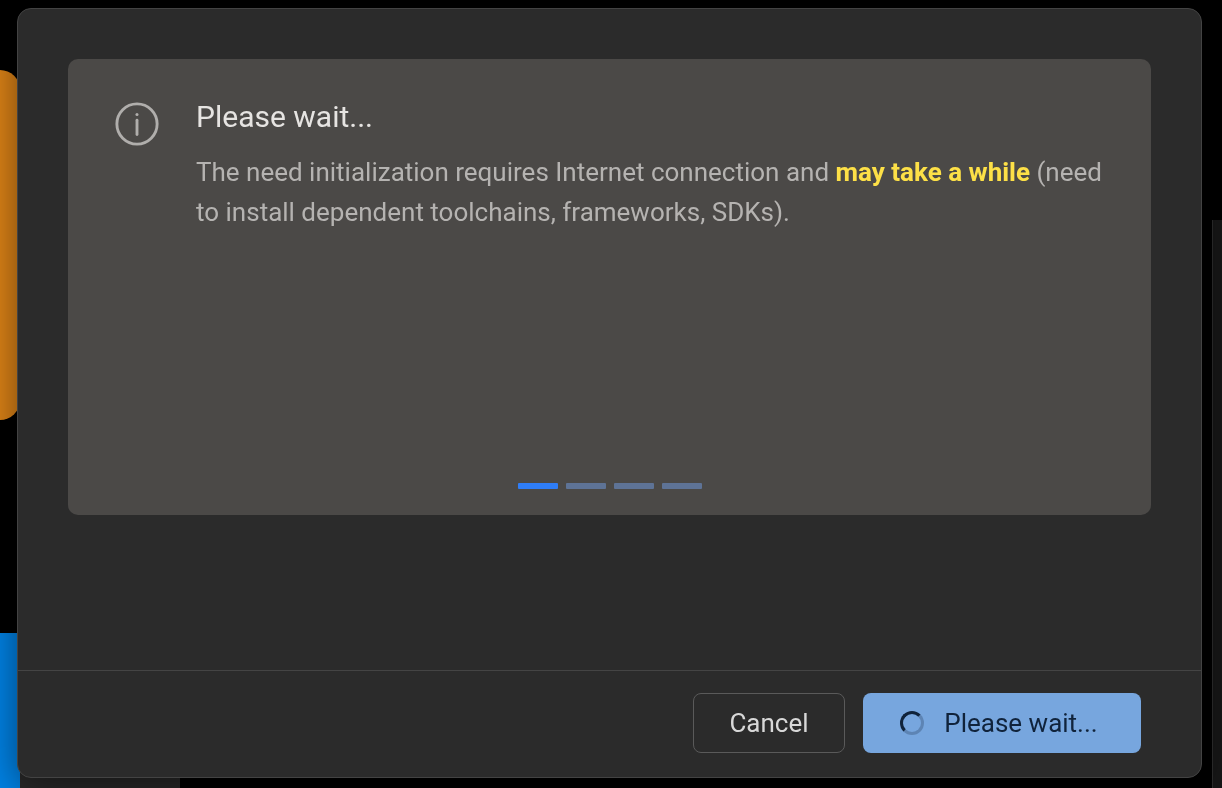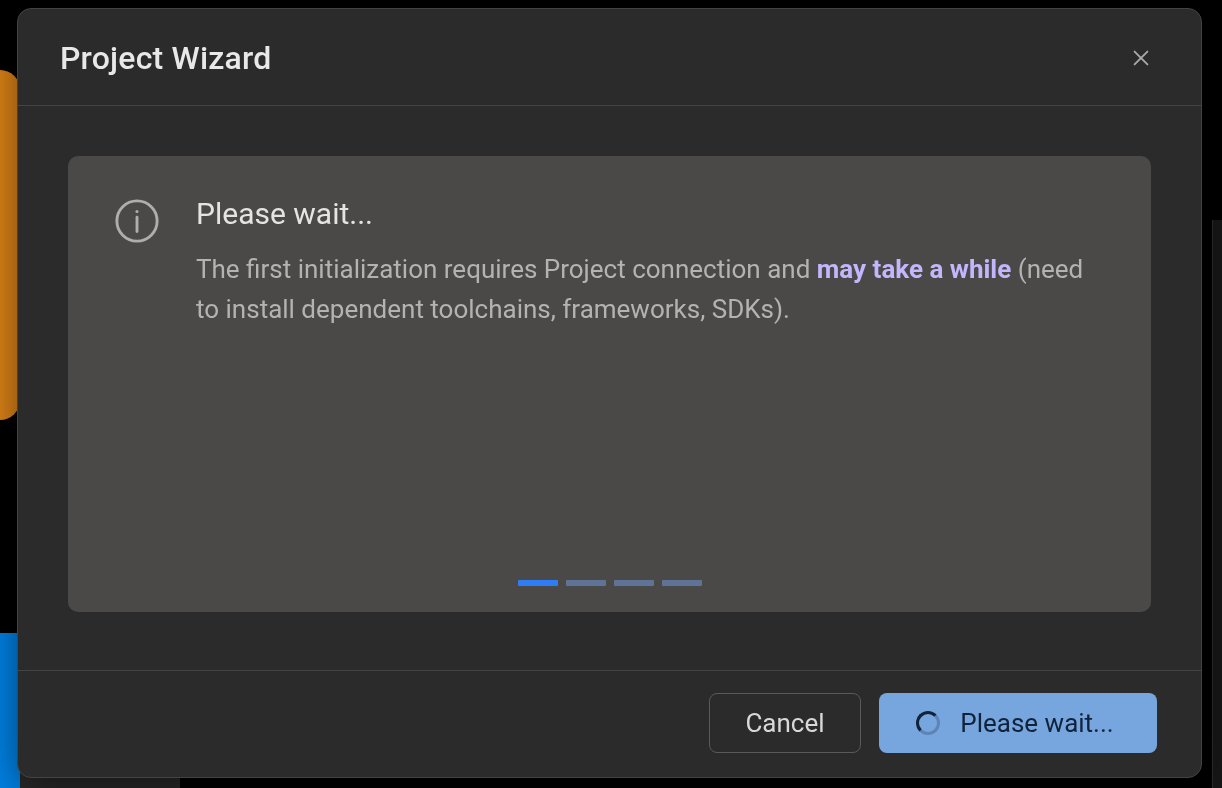--- a/index.html
+++ b/index.html
@@ -113,41 +113,41 @@
     margin-bottom: 18px;
   }
   .info-para {
     font-size: 26px;
     line-height: 1.55;
     color: #b5b3b1;
     margin-bottom: 28px;
   }
   .info-para strong {
     font-weight: 700;
-    color: #c4b5fd;
+    color: #fde047;
   }
 
   .progress-dots {
     position: absolute;
     bottom: 26px;
     left: 50%;
     transform: translateX(-50%);
     display: flex;
     gap: 8px;
   }
   .dot {
     width: 40px; height: 6px;
     border-radius: 1px;
     background: #5e7396;
   }
   .dot.active { background: #2f7df6; }
 
   .modal-footer {
     border-top: 1px solid #444;
-    padding: 22px 44px 24px;
+    padding: 22px 60px 24px;
     display: flex;
     justify-content: flex-end;
     gap: 18px;
   }
 
   .btn {
     height: 60px;
     padding: 0 30px;
     border-radius: 8px;
     font-size: 26px;
@@ -185,44 +185,35 @@
 </head>
 <body>
 
 <div class="bg-hint bg-orange-left"></div>
 <div class="bg-hint bg-blue-bl"></div>
 <div class="bg-hint bg-gray-strip"></div>
 <div class="bg-hint bg-right-pane"></div>
 
 <div class="modal">
 
-  <div class="modal-header">
-    <div class="modal-title">Project Wizard</div>
-    <div class="close-btn">
-      <svg viewBox="0 0 24 24" fill="none" stroke="currentColor" stroke-width="2" stroke-linecap="round">
-        <line x1="5" y1="5" x2="19" y2="19"></line>
-        <line x1="19" y1="5" x2="5" y2="19"></line>
-      </svg>
-    </div>
-  </div>
 
   <div class="modal-body">
     <div class="info-panel">
       <div class="info-row">
         <div class="info-icon">
           <svg viewBox="0 0 48 48" fill="none" stroke="currentColor" stroke-width="3">
             <circle cx="24" cy="24" r="21"></circle>
             <circle cx="24" cy="14" r="1.6" fill="currentColor" stroke="none"></circle>
             <line x1="24" y1="20" x2="24" y2="35" stroke-linecap="round"></line>
           </svg>
         </div>
         <div class="info-text">
           <div class="info-heading">Please wait...</div>
           <p class="info-para">
-            <span>The first initialization requires Project connection and </span><strong>may take a while</strong><span> (need to install dependent toolchains, frameworks, SDKs).</span>
+            <span>The need initialization requires Internet connection and </span><strong>may take a while</strong><span> (need to install dependent toolchains, frameworks, SDKs).</span>
           </p>
         </div>
       </div>
 
       <div class="progress-dots">
         <div class="dot active"></div>
         <div class="dot"></div>
         <div class="dot"></div>
         <div class="dot"></div>
       </div>

